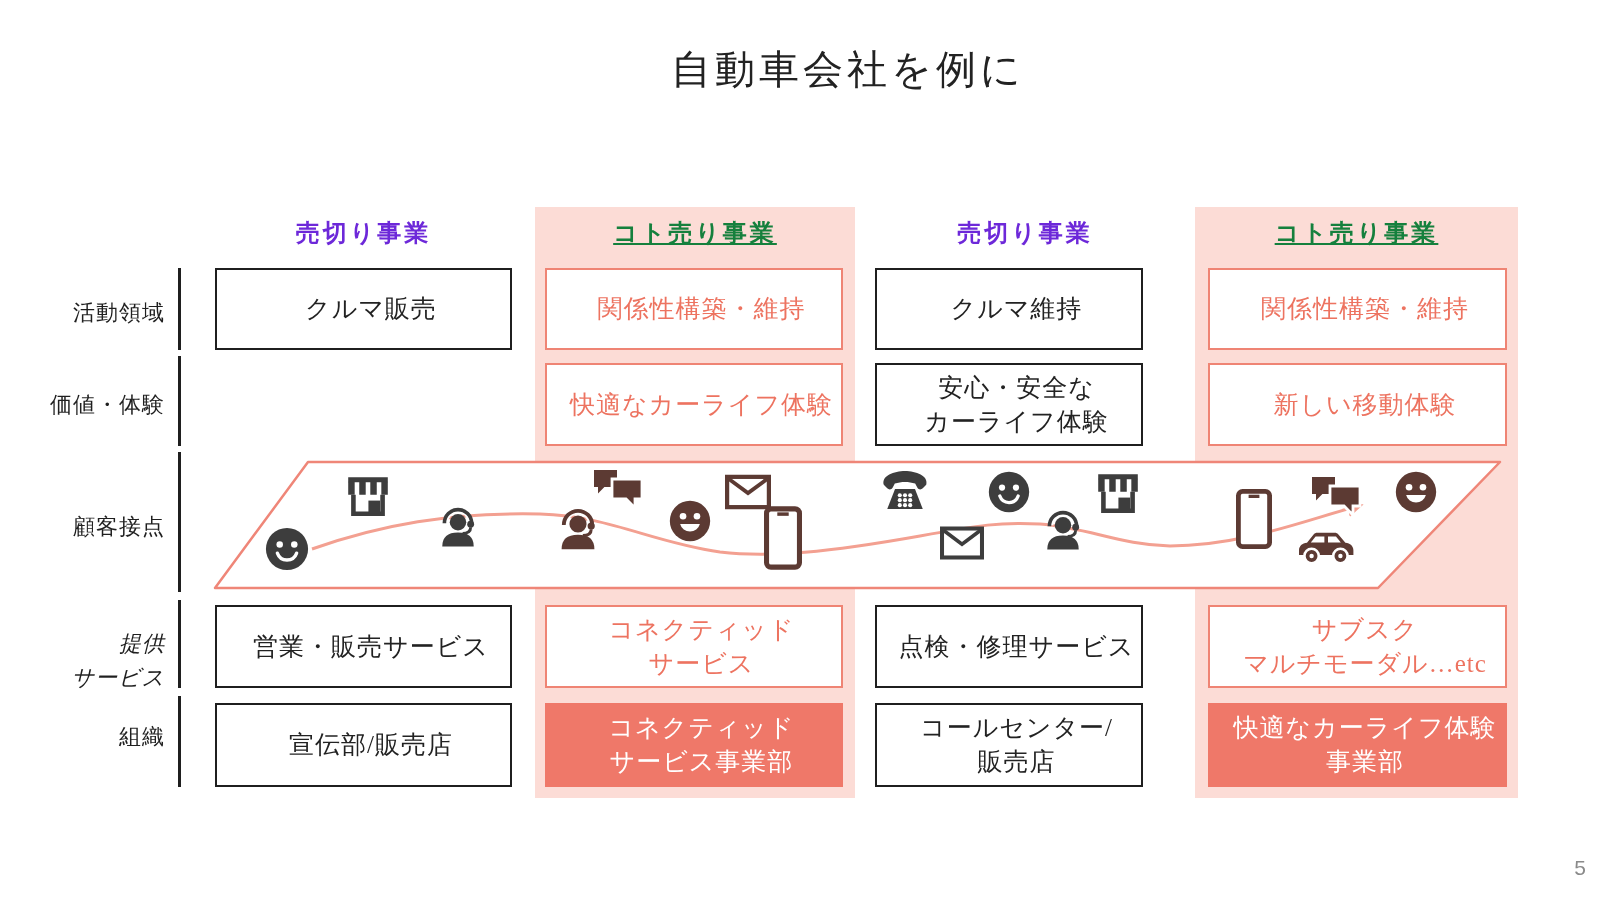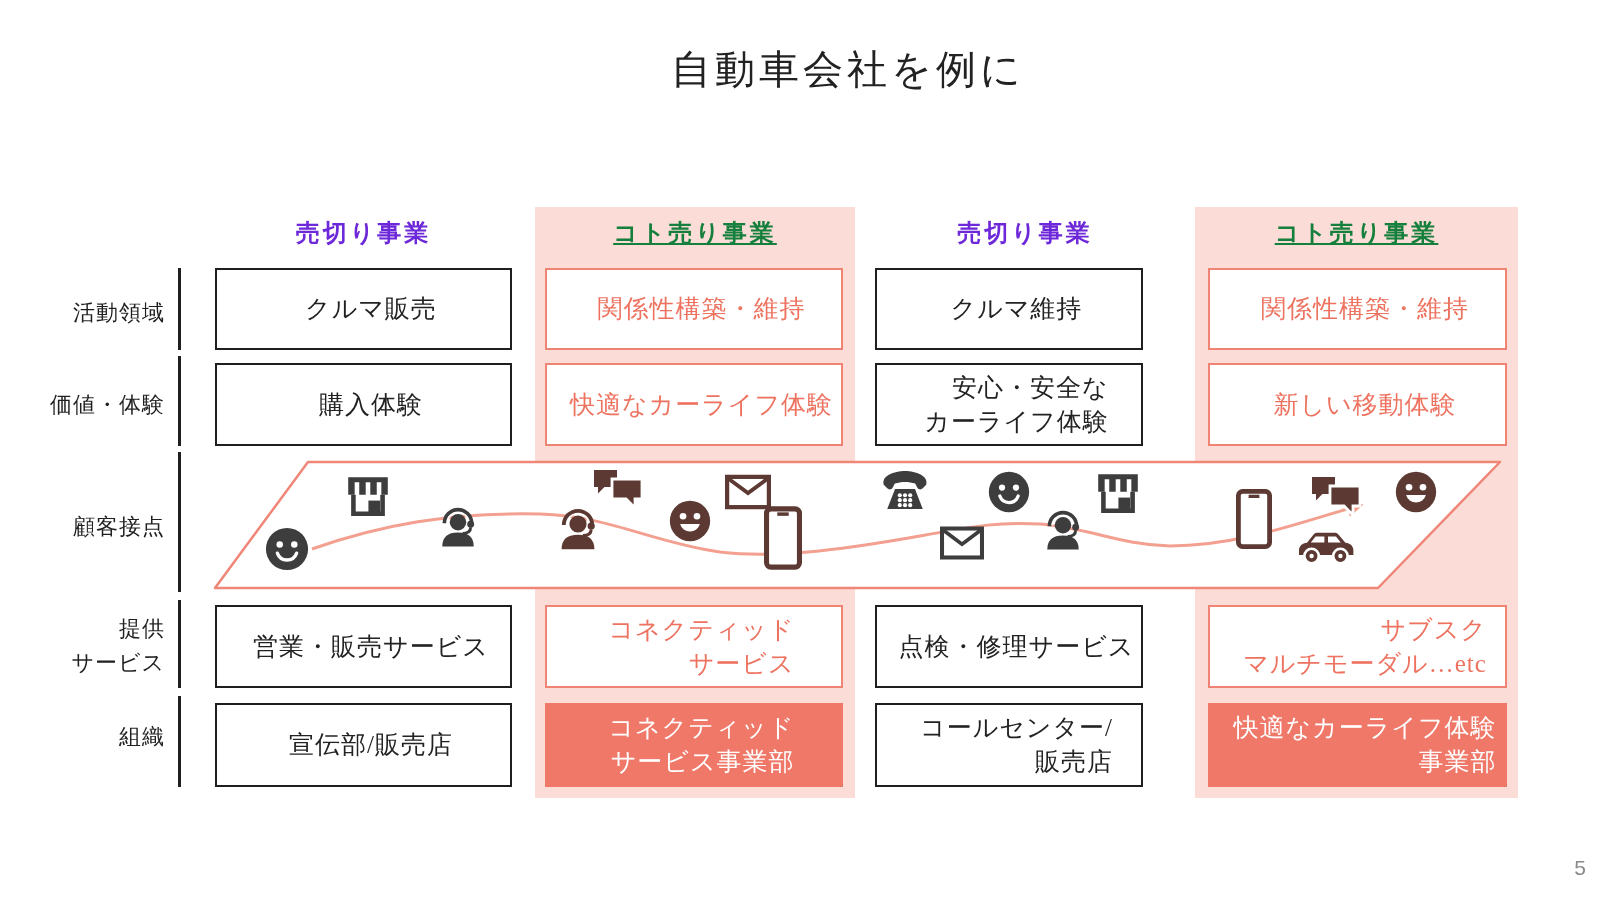--- a/index.html
+++ b/index.html
@@ -12,26 +12,26 @@
   .pink-col.p4{left:1195px;width:323px;}
   .col-header{position:absolute;top:214px;height:38px;display:flex;align-items:center;justify-content:center;
               font-family:"Liberation Sans","DejaVu Sans",sans-serif;font-weight:bold;
               font-size:24px;letter-spacing:3px;}
   .col-header.sell{color:#6d28d9;}
   .col-header.koto{color:#15803d;text-decoration:underline;}
   .hc1{left:215px;width:297px;} .hc2{left:535px;width:320px;}
   .hc3{left:875px;width:300px;} .hc4{left:1195px;width:323px;}
   .row-label{position:absolute;left:18px;width:147px;text-align:right;font-size:22px;
              letter-spacing:1px;line-height:1.55;white-space:pre-line;color:#1f1f1f;}
-  .rl1{top:296px;} .rl2{top:388px;} .rl3{top:510px;} .rl4{top:612px;} .rl5{top:720px;}
+  .rl1{top:296px;} .rl2{top:388px;} .rl3{top:510px;} .rl4{top:627px;font-style:italic;} .rl5{top:720px;}
   .label-bar{position:absolute;left:178px;width:3px;background:#1f1f1f;}
   .lb1{top:268px;height:82px;} .lb2{top:356px;height:90px;} .lb3{top:452px;height:140px;}
   .lb4{top:600px;height:88px;} .lb5{top:696px;height:91px;}
   .jsvg{position:absolute;left:0;top:0;width:1600px;height:900px;pointer-events:none;}
-  .cell{position:absolute;display:flex;align-items:center;justify-content:center;text-align:right;
+  .cell{position:absolute;display:flex;align-items:center;justify-content:center;text-align:center;
         font-size:25px;line-height:1.35;white-space:pre-line;background:#fff;box-sizing:border-box;
         letter-spacing:1px;padding-left:15px;}
   .cell.black{border:2.5px solid #1f1f1f;color:#222;}
   .cell.salmon{border:2px solid #ef8474;color:#ed7360;}
   .cell.solid{background:#ef7869;color:#fff;border:none;}
   .c1{left:215px;width:297px;} .c2{left:545px;width:298px;}
   .c3{left:875px;width:268px;} .c4{left:1208px;width:299px;}
   .r1{top:268px;height:82px;} .r2{top:363px;height:83px;}
   .r4{top:605px;height:83px;} .r5{top:703px;height:84px;}
   .page-num{position:absolute;right:14px;bottom:20px;color:#8a8a8a;font-size:21px;
@@ -155,21 +155,20 @@
   <div class="label-bar lb2"></div>
   <div class="label-bar lb3"></div>
   <div class="label-bar lb4"></div>
   <div class="label-bar lb5"></div>
 
   <div class="cell black c1 r1">クルマ販売</div>
   <div class="cell salmon c2 r1">関係性構築・維持</div>
   <div class="cell black c3 r1">クルマ維持</div>
   <div class="cell salmon c4 r1">関係性構築・維持</div>
 
-  <div class="cell black c1 r2">購入体験</div>
   <div class="cell salmon c2 r2">快適なカーライフ体験</div>
   <div class="cell black c3 r2">安心・安全な
 カーライフ体験</div>
   <div class="cell salmon c4 r2">新しい移動体験</div>
 
   <div class="cell black c1 r4">営業・販売サービス</div>
   <div class="cell salmon c2 r4">コネクティッド
 サービス</div>
   <div class="cell black c3 r4">点検・修理サービス</div>
   <div class="cell salmon c4 r4">サブスク

